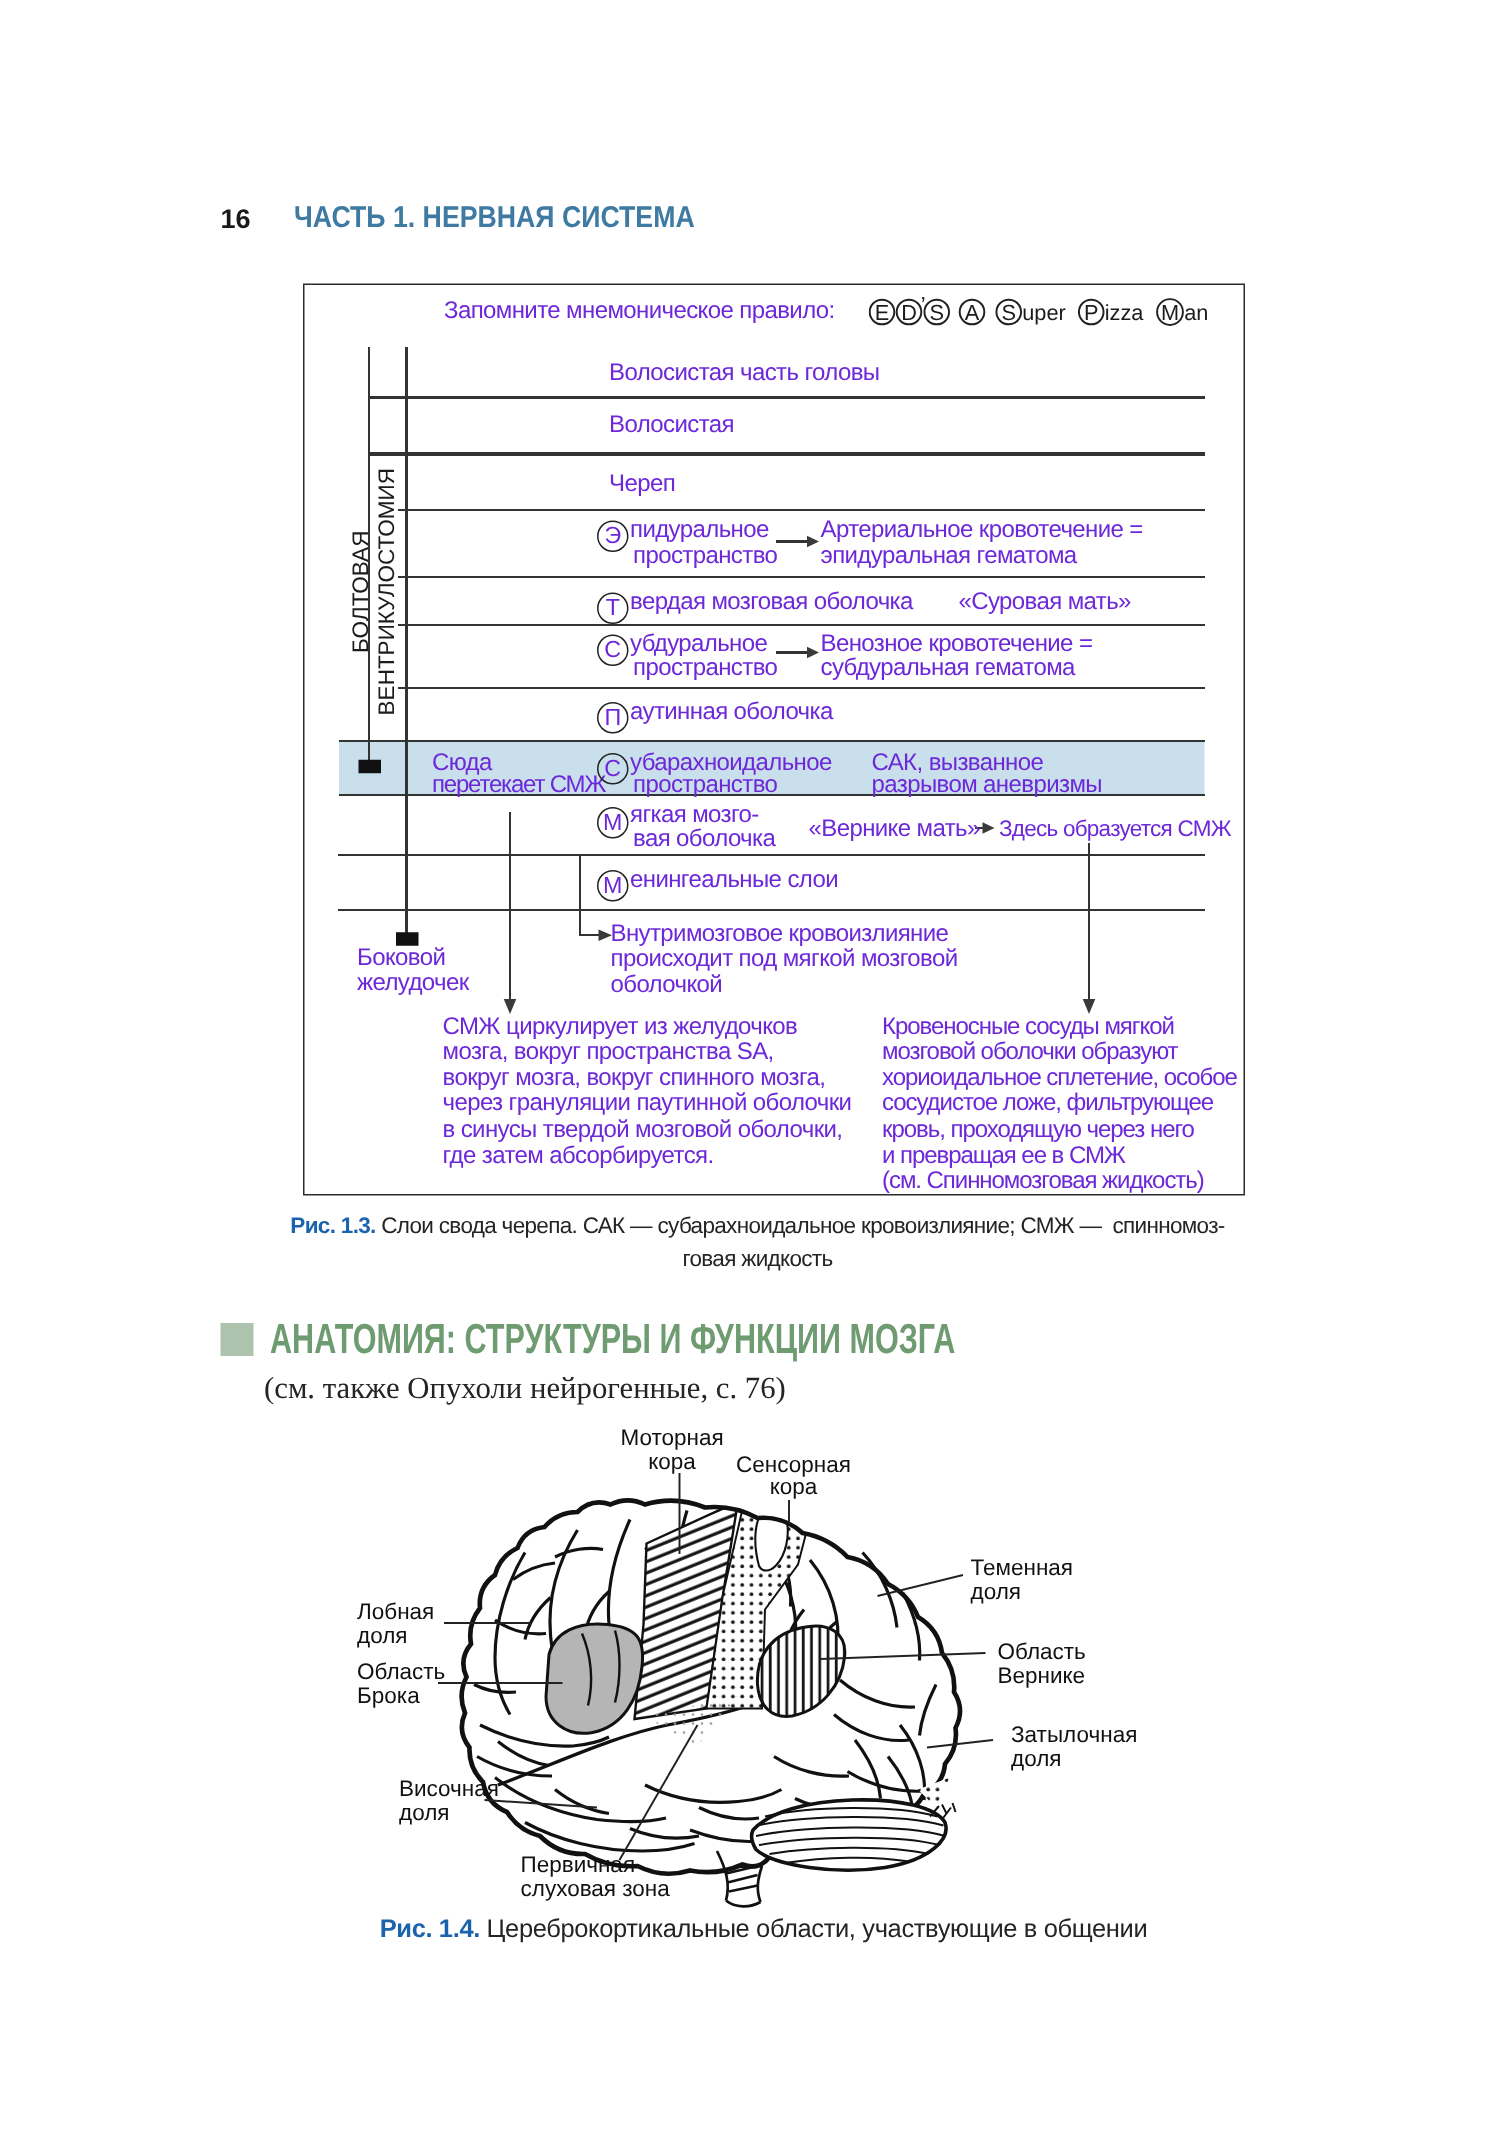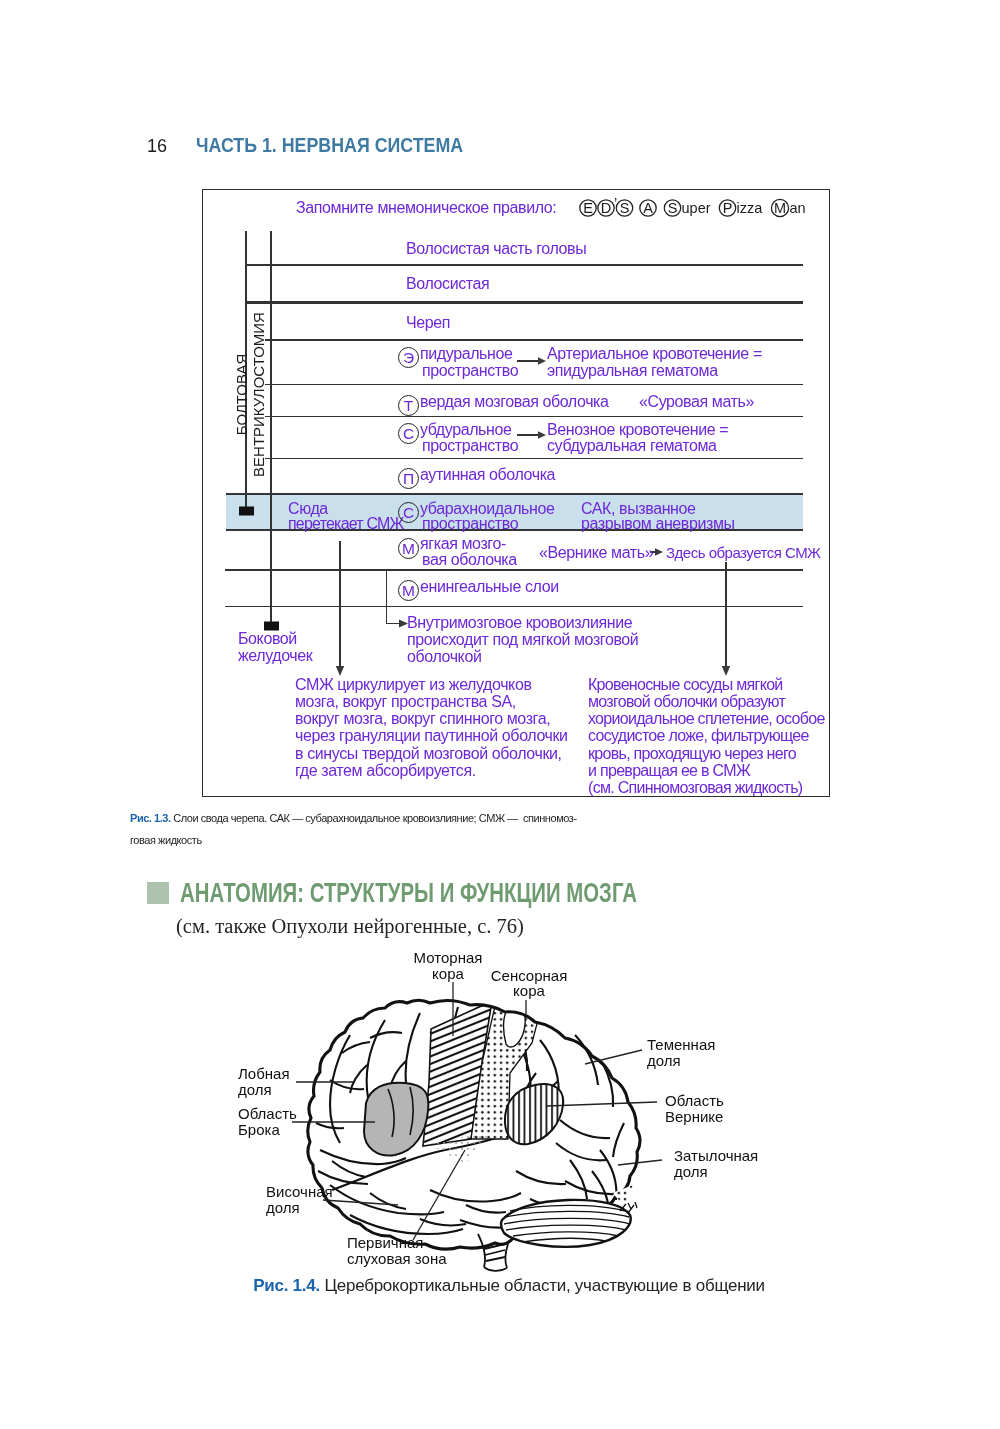--- a/index.html
+++ b/index.html
@@ -5,21 +5,21 @@
 html,body{margin:0;padding:0}
 body{width:1000px;height:1429px;background:#fff;font-family:"Liberation Sans",sans-serif;color:#1e1e1e;position:relative;overflow:hidden}
 .abs{position:absolute}
 .dt{position:absolute;font-size:16px;line-height:17.3px;white-space:nowrap;color:#6d28d9;letter-spacing:-0.4px}
 .circ{display:inline-block;width:19px;height:19px;border:1.5px solid #222;border-radius:50%;text-align:center;line-height:19px;font-size:15.5px;letter-spacing:0;vertical-align:-4.5px;margin-right:1px}
 .rot{position:absolute;font-size:15px;letter-spacing:0;white-space:nowrap;color:#1c1c1c;transform:rotate(-90deg)}
 </style>
 </head>
 <body>
 
-<div class="abs" style="left:147px;top:136px;font-size:18px;font-weight:normal;color:#1a1a1a;line-height:20px">16</div>
+<div class="abs" style="left:147px;top:136px;font-size:18px;font-weight:bold;color:#1a1a1a;line-height:20px">16</div>
 <div class="abs" style="left:196px;top:134px;font-size:20px;font-weight:bold;color:#3e7aa2;line-height:23px;transform:scaleX(0.89);transform-origin:left top;white-space:nowrap">ЧАСТЬ 1. НЕРВНАЯ СИСТЕМА</div>
 
 <div class="abs" id="fig13" style="left:202px;top:189px;width:626px;height:606px;border:1.4px solid #2c2c2c">
   <svg class="abs" style="left:0;top:0" width="626" height="606" viewBox="0 0 626 606">
     <rect x="23" y="304" width="577" height="36" fill="#c9e0ec"></rect>
     <g stroke="#333" stroke-width="1.4" fill="none" shape-rendering="crispEdges">
       <line x1="43" y1="75" x2="600" y2="75"></line>
       <line x1="43" y1="112.5" x2="600" y2="112.5" stroke-width="2.8"></line>
       <line x1="62" y1="150" x2="600" y2="150"></line>
       <line x1="62" y1="194.5" x2="600" y2="194.5"></line>
@@ -130,21 +130,21 @@
 хориоидальное сплетение, особое<br>
 сосудистое ложе, фильтрующее<br>
 кровь, проходящую через него<br>
 и превращая ее в СМЖ<br>
 (см. Спинномозговая жидкость)</div>
 
   <div class="rot" style="left:-57.5px;top:196px;width:190px;text-align:center;transform-origin:center center">БОЛТОВАЯ</div>
   <div class="rot" style="left:-40px;top:196px;width:190px;text-align:center;transform-origin:center center">ВЕНТРИКУЛОСТОМИЯ</div>
 </div>
 
-<div class="abs" style="left:130px;top:807px;width:750px;font-size:11px;letter-spacing:-0.45px;line-height:22px;color:#242424">
+<div class="abs" style="left:130px;top:807px;width:750px;text-align:center;font-size:15px;letter-spacing:-0.45px;line-height:22px;color:#242424">
 <b style="color:#1b63ad">Рис. 1.3.</b> Слои свода черепа. САК — субарахноидальное кровоизлияние; СМЖ —&nbsp; спинномоз-<br>говая жидкость
 </div>
 
 <div class="abs" style="left:147px;top:882px;width:22px;height:22px;background:#aec3ae"></div>
 <div class="abs" style="left:180px;top:877px;font-size:28px;font-weight:bold;color:#6f9b71;line-height:31px;transform:scaleX(0.728);transform-origin:left top;white-space:nowrap">АНАТОМИЯ: СТРУКТУРЫ И ФУНКЦИИ МОЗГА</div>
 
 <div class="abs" style="left:176px;top:914px;font-size:20.5px;line-height:24px;font-family:'Liberation Serif',serif;color:#242424">(см. также Опухоли нейрогенные, с. 76)</div>
 
 <svg class="abs" style="left:220px;top:943px" width="560" height="340" viewBox="0 0 560 340">
   <defs>

